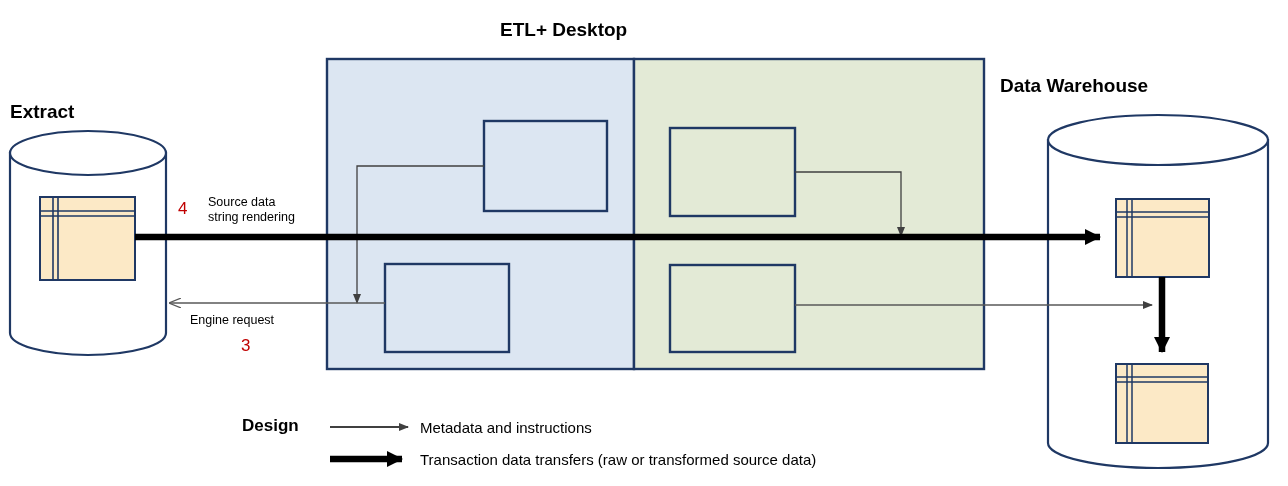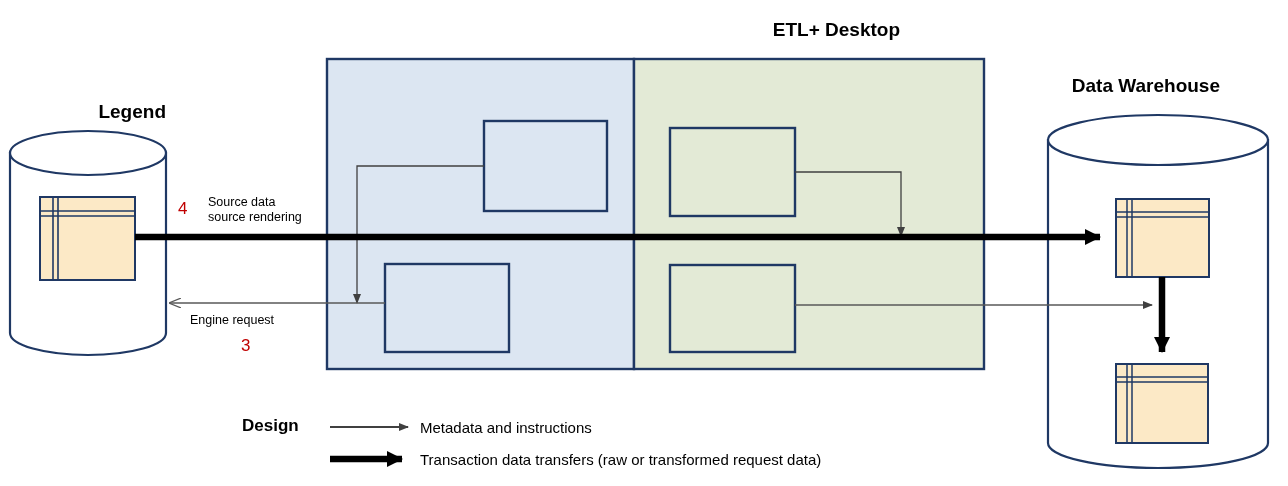--- a/index.html
+++ b/index.html
@@ -2,21 +2,21 @@
 <html><head>
 <meta charset="utf-8">
 <style>
   html,body{margin:0;padding:0;background:#ffffff;}
   body{
     width:1288px;height:486px;position:relative;overflow:hidden;
     font-family:"Liberation Sans","DejaVu Sans",sans-serif;
     color:#000;
   }
   .abs{position:absolute;}
-  .ttl{font-weight:bold;font-size:19px;color:#000;text-align:right;}
+  .ttl{font-weight:bold;font-size:19px;color:#000;text-align:left;}
   .boxlabel{font-weight:bold;font-size:15.5px;text-align:center;line-height:1.15;}
   .panelttl{font-weight:bold;font-size:17px;text-align:center;}
   .small{font-size:12.5px;line-height:1.2;}
   .num{color:#c00000;font-size:17px;font-weight:normal;line-height:1;}
   .legendttl{font-weight:bold;font-size:17px;}
   .legendtxt{font-size:15px;}
   .tblcap{font-size:13px;text-align:center;line-height:1.2;}
   svg{position:absolute;left:0;top:0;}
   #svg-base{z-index:1;}
   #svg-top{z-index:3;pointer-events:none;}
@@ -100,21 +100,21 @@
   <line x1="1162" y1="277" x2="1162" y2="352" stroke="#000000" stroke-width="6.5" marker-end="url(#arrow-thick)"></line>
 
   <line x1="330" y1="427" x2="408" y2="427" stroke="#000000" stroke-width="1.3" marker-end="url(#arrow-thin)"></line>
   <line x1="330" y1="459" x2="402" y2="459" stroke="#000000" stroke-width="6.5" marker-end="url(#arrow-thick)"></line>
 </svg>
 
 <div class="txtlayer">
 
   <div class="abs ttl" style="left:500px;top:19px;width:400px;">ETL+ Desktop</div>
 
-  <div class="abs ttl" style="left:10px;top:101px;width:156px;">Legend</div>
+  <div class="abs ttl" style="left:10px;top:101px;width:156px;">Extract</div>
   <div class="abs tblcap" style="left:58px;top:234px;width:77px;">Table</div>
 
   <div class="abs ttl" style="left:1000px;top:75px;width:220px;">Data Warehouse</div>
   <div class="abs tblcap" style="left:1135px;top:222px;width:72px;">
     <div>Temp</div>
     <div>Table</div>
   </div>
   <div class="abs tblcap" style="left:1135px;top:387px;width:72px;">
     <div>Target</div>
     <div>Table</div>
@@ -134,21 +134,21 @@
 
   <div class="abs boxlabel" style="left:670px;top:300px;width:125px;">Design</div>
 
   <div class="abs small" style="left:347px;top:144px;width:140px;">
     <div>Source connection</div>
     <div>string</div>
   </div>
 
   <div class="abs small" style="left:208px;top:195px;width:125px;">
     <div>Source data</div>
-    <div>source rendering</div>
+    <div>string rendering</div>
   </div>
 
   <div class="abs small" style="left:190px;top:313px;width:150px;">Engine request</div>
 
   <div class="abs small" style="left:873px;top:150px;width:120px;">
     <div>Dw connection</div>
     <div>string</div>
   </div>
 
   <div class="abs small" style="left:850px;top:292px;width:125px;">
@@ -162,15 +162,15 @@
   <div class="abs num" style="left:241px;top:337px;">3</div>
   <div class="abs num" style="left:178px;top:200px;">4</div>
   <div class="abs num" style="left:926px;top:196px;">5</div>
   <div class="abs num" style="left:1222px;top:221px;">6</div>
   <div class="abs num" style="left:830px;top:288px;">7</div>
   <div class="abs num" style="left:1176px;top:323px;">8</div>
   <div class="abs num" style="left:1222px;top:418px;">9</div>
 
   <div class="abs legendttl" style="left:242px;top:416px;">Design</div>
   <div class="abs legendtxt" style="left:420px;top:419px;width:420px;">Metadata and instructions</div>
-  <div class="abs legendtxt" style="left:420px;top:451px;width:500px;">Transaction data transfers (raw or transformed  request data)</div>
+  <div class="abs legendtxt" style="left:420px;top:451px;width:500px;">Transaction data transfers (raw or transformed  source data)</div>
 
 </div>
 
 </body></html>

